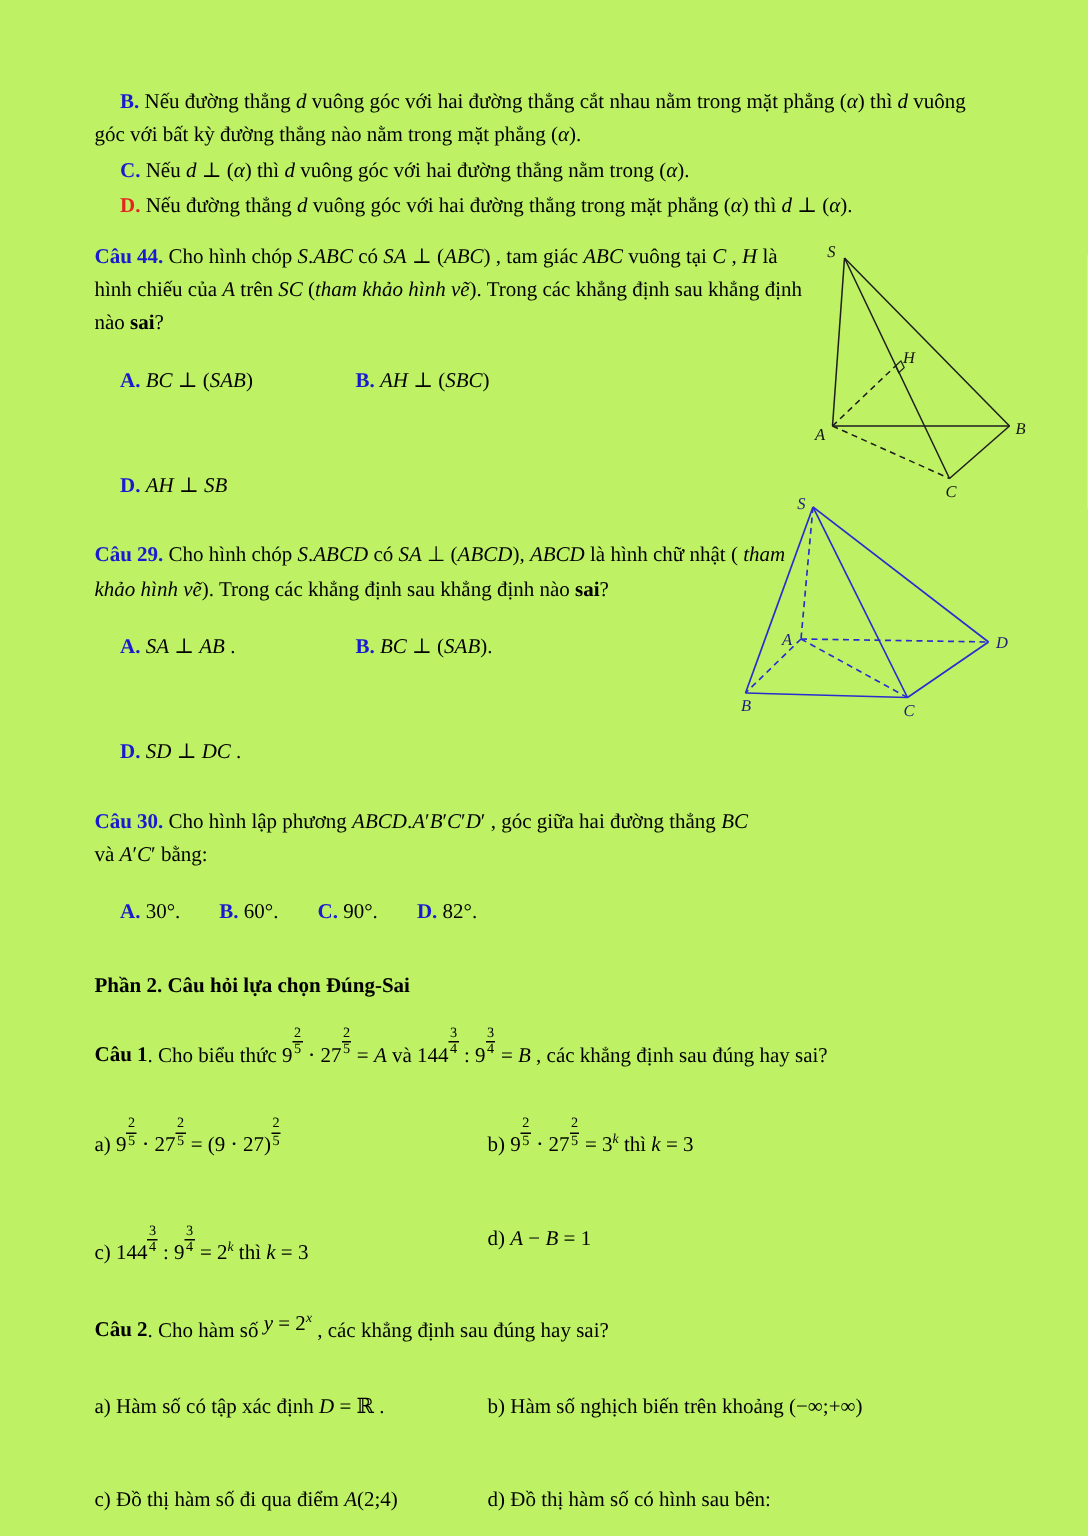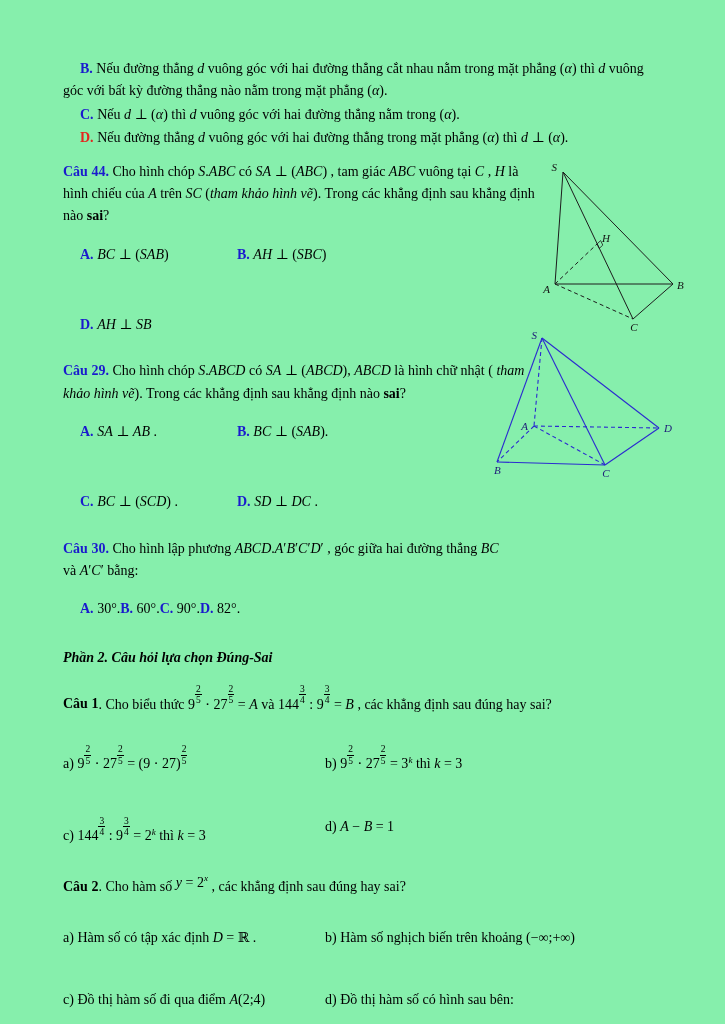--- a/index.html
+++ b/index.html
@@ -1,29 +1,29 @@
 <!DOCTYPE html>
 <html style="--blue: #1a1ace; --red: #e3261f; --figblue: #2b2bd0; --figink: #1c1c1c;"><head>
 <meta charset="utf-8">
 <style>
   html,body{margin:0;padding:0;}
   body{background:#ffffff;}
-  .page{position:relative;width:725px;height:1024px;background:#86efac;overflow:hidden;
+  .page{position:relative;width:725px;height:1024px;background:#bef264;overflow:hidden;
         font-family:"Liberation Serif","DejaVu Serif",serif;font-size:14px;color:#000;}
   .content{position:absolute;left:63px;top:57px;width:602px;}
   .para{line-height:1.6;margin:1px 0;}
   .hang{text-indent:17px;}
   .blue{color:var(--blue);font-weight:700;}
   .red{color:var(--red);font-weight:700;}
   .qblock{margin-top:11px;}
   .opts-grid{display:grid;grid-template-columns:157px auto;justify-content:start;
              margin:3px 0 2px 17px;row-gap:22px;}
   .opt{line-height:1.45;}
-  .opts-row{display:flex;margin:3px 0 2px 17px;line-height:1.45;}
-  .part2{font-weight:700;margin:13px 0 2px;line-height:1.6;font-style:italic;}
+  .opts-row{display:flex;gap:26px;margin:3px 0 2px 17px;line-height:1.45;}
+  .part2{font-weight:700;margin:13px 0 2px;line-height:1.6;}
   .ts{margin-top:15px;}
   .ts-stem{line-height:1.7;}
   .ts-grid{display:grid;grid-template-columns:262px auto;justify-content:start;
            row-gap:13px;margin:12px 0 2px;}
   .ts-item{line-height:1.5;}
   i{font-style:italic;}
   sup{font-size:0.65em;}
   .sfrac{display:inline-block;vertical-align:0.55em;font-size:9.5px;line-height:1.08;
          text-align:center;font-style:normal;}
   .sfrac .n{display:block;border-bottom:1px solid #000;padding:0 1px;}
@@ -52,25 +52,24 @@
     <div class="qblock">
       <p class="para" style="max-width:472px;"><b class="blue">Câu 44.</b> <span>Cho hình chóp <i>S</i>.<i>ABC</i> có <i>SA</i> ⊥ (<i>ABC</i>) , tam giác <i>ABC</i> vuông tại <i>C</i> , <i>H</i> là hình chiếu của <i>A</i> trên <i>SC</i> (<i>tham khảo hình vẽ</i>). Trong các khẳng định sau khẳng định nào <b>sai</b>?</span></p>
       <div class="opts-grid">
         <p class="opt"><b class="blue">A.</b> <span><i>BC</i> ⊥ (<i>SAB</i>)</span></p>
         <p class="opt"><b class="blue">B.</b> <span><i>AH</i> ⊥ (<i>SBC</i>)</span></p>
         <p class="opt"><b class="blue">D.</b> <span><i>AH</i> ⊥ <i>SB</i></span></p>
       </div>
     </div>
 
     <div class="qblock">
-      <p class="para" style="max-width:468px;"><b class="blue">Câu 29.</b> <span>Cho hình chóp <i>S</i>.<i>ABCD</i> có <i>SA</i> ⊥ (<i>ABCD</i>), <i>ABCD</i> là hình chữ nhật ( <i>tham khảo hình vẽ</i>). Trong các khẳng định sau khẳng định nào <b>sai</b>?</span></p>
+      <p class="para" style="max-width:468px;font-family:Liberation Serif, serif;"><b class="blue">Câu 29.</b> <span>Cho hình chóp <i>S</i>.<i>ABCD</i> có <i>SA</i> ⊥ (<i>ABCD</i>), <i>ABCD</i> là hình chữ nhật ( <i>tham khảo hình vẽ</i>). Trong các khẳng định sau khẳng định nào <b>sai</b>?</span></p>
       <div class="opts-grid">
         <p class="opt"><b class="blue">A.</b> <span><i>SA</i> ⊥ <i>AB</i> .</span></p>
         <p class="opt"><b class="blue">B.</b> <span><i>BC</i> ⊥ (<i>SAB</i>).</span></p>
-        <p class="opt"><b class="blue">C.</b> <span><i>BC</i> ⊥ (<i>SCD</i>) .</span></p>
         <p class="opt"><b class="blue">D.</b> <span><i>SD</i> ⊥ <i>DC</i> .</span></p>
       </div>
     </div>
 
     <div class="qblock">
       <p class="para" style="max-width:448px;"><b class="blue">Câu 30.</b> <span>Cho hình lập phương <i>ABCD</i>.<i>A</i>′<i>B</i>′<i>C</i>′<i>D</i>′ , góc giữa hai đường thẳng <i>BC</i> và <i>A</i>′<i>C</i>′ bằng:</span></p>
       <div class="opts-row">
         <p class="opt"><b class="blue">A.</b> <span>30°.</span></p>
         <p class="opt"><b class="blue">B.</b> <span>60°.</span></p>
         <p class="opt"><b class="blue">C.</b> <span>90°.</span></p>

